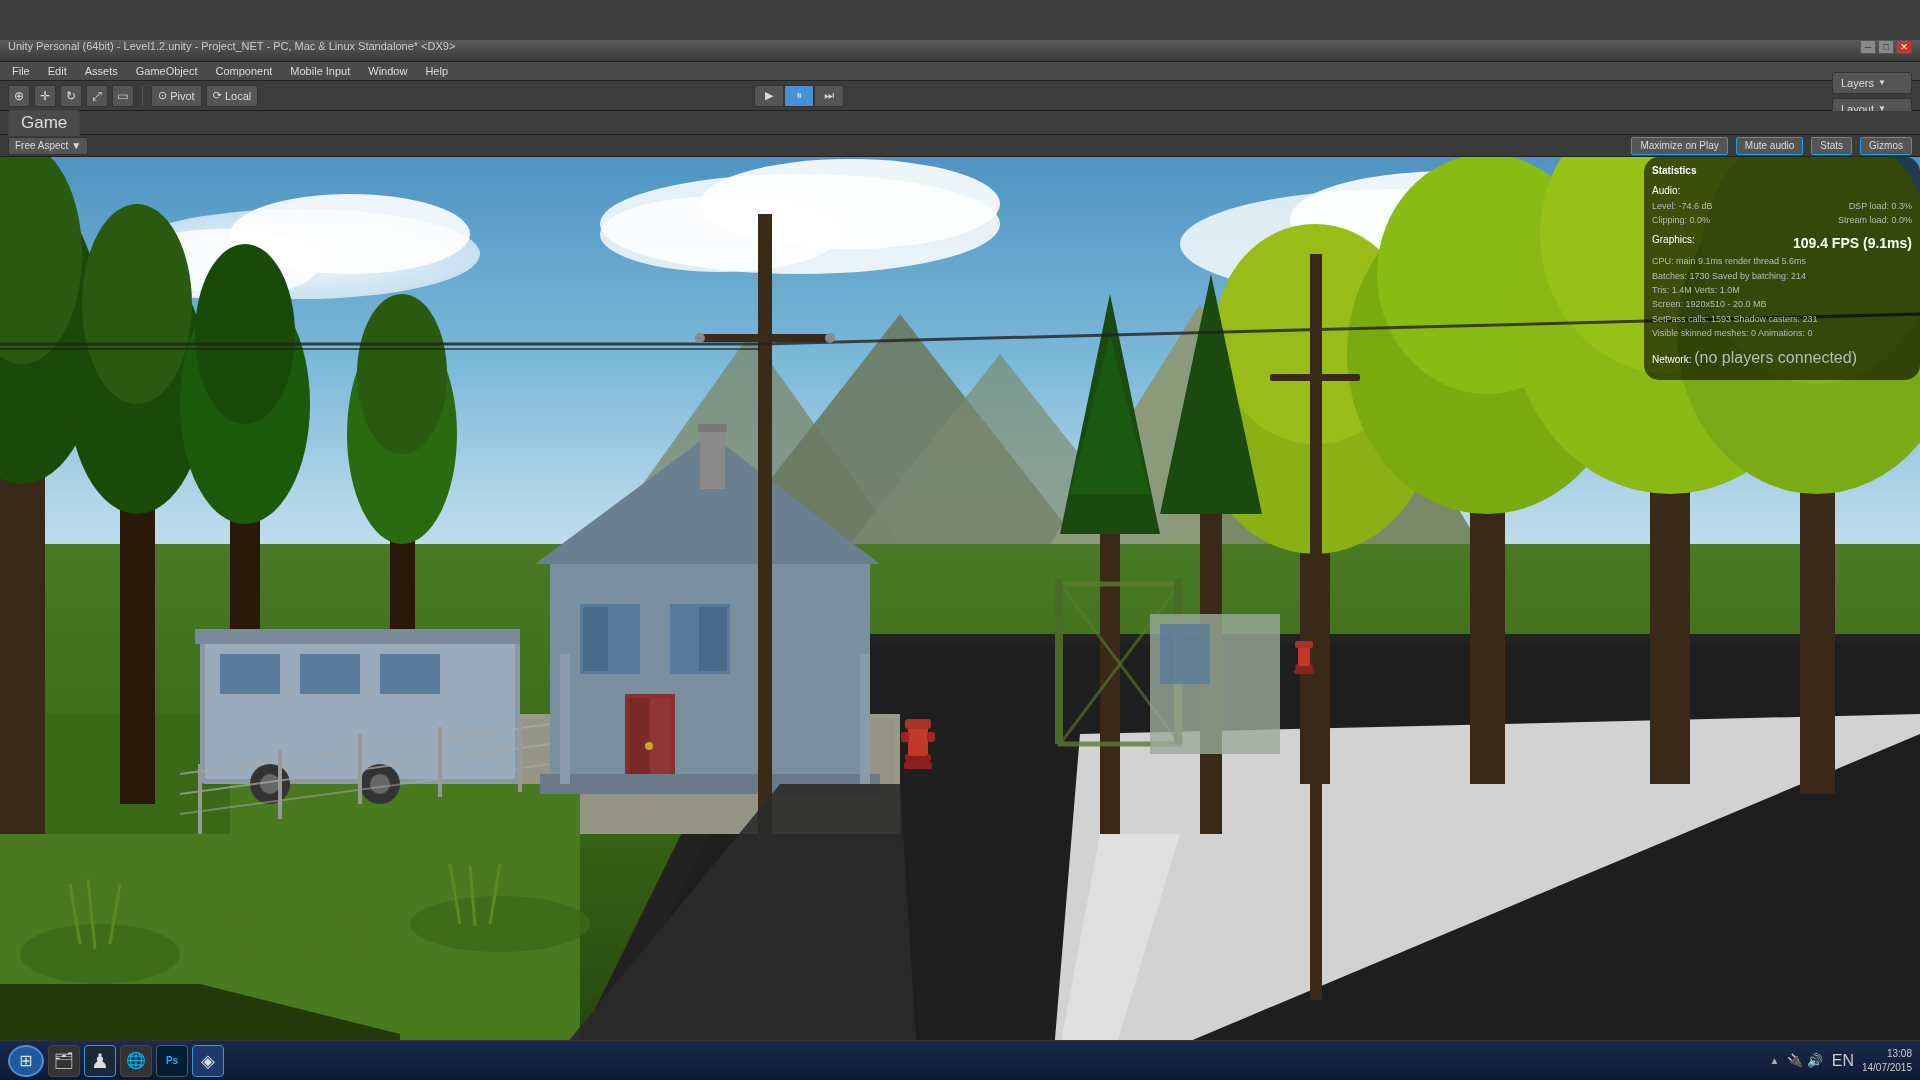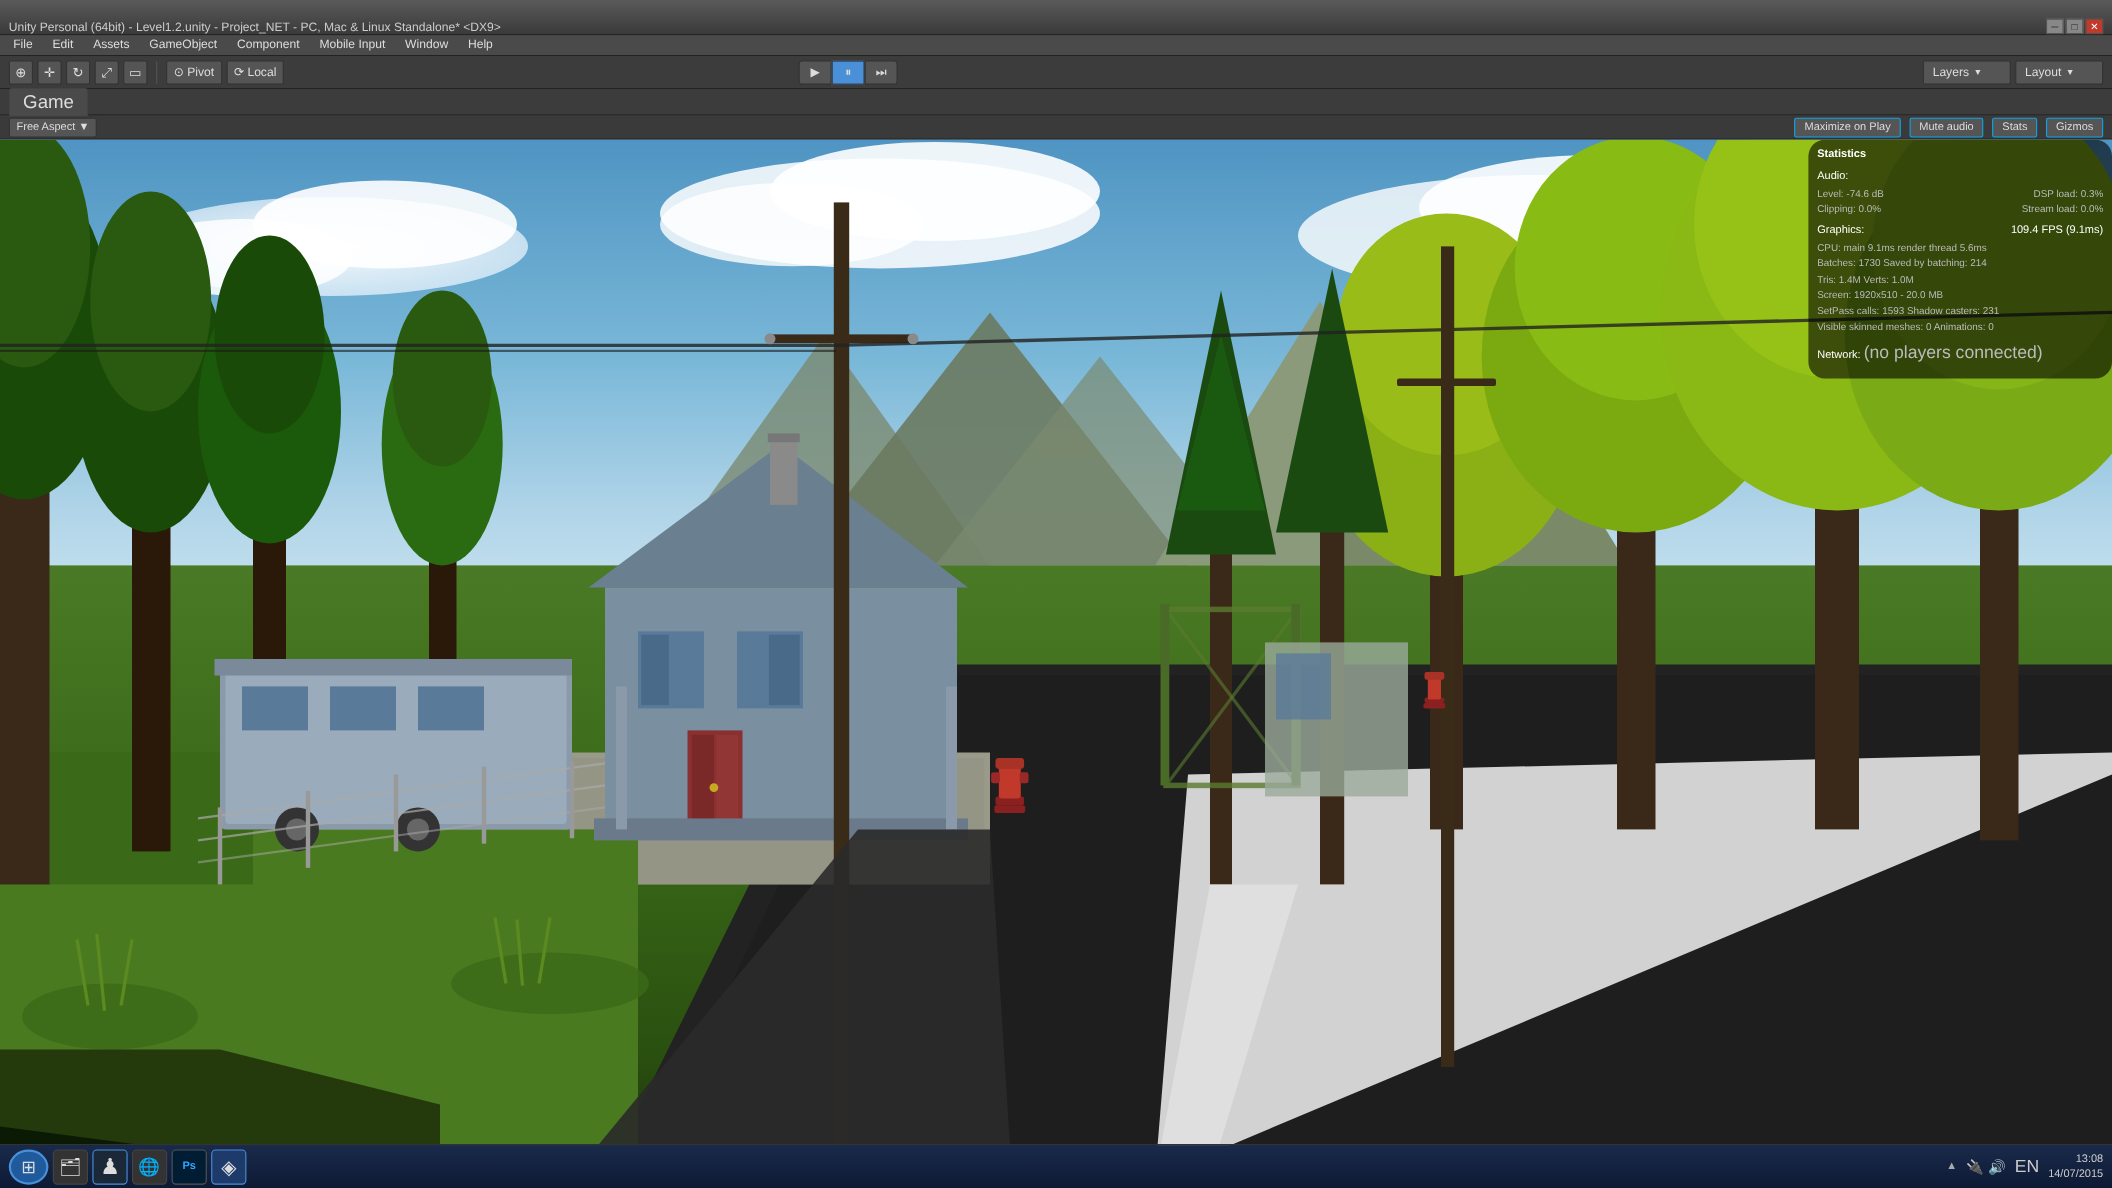--- a/index.html
+++ b/index.html
@@ -8,28 +8,29 @@
       height: 1080px;
       overflow: hidden;
       font-family: 'Segoe UI', Arial, sans-serif;
       font-size: 11px;
       background: #3c3c3c;
       color: #ddd;
     }
 
     
     #title-bar {
-      height: 32px;
+      height: 22px;
       background: linear-gradient(to bottom, #5a5a5a, #3a3a3a);
       display: flex;
-      align-items: flex-end;
+      align-items: flex-start;
       padding: 0 8px;
       border-bottom: 1px solid #222;
       color: #ccc;
       font-size: 11px;
+      margin-top: 40px;
     }
     #title-bar .title-text {
       flex: 1;
     }
     #title-bar .win-buttons {
       display: flex;
       gap: 2px;
     }
     .win-btn {
       width: 16px;
@@ -125,20 +126,21 @@
     }
     .transport-btn:first-child { border-radius: 3px 0 0 3px; }
     .transport-btn:last-child { border-radius: 0 3px 3px 0; }
     .transport-btn.active { background: #4a90d9; }
 
     
     #right-controls {
       display: flex;
       gap: 4px;
       margin-left: auto;
+      flex-direction: column;
     }
     .dropdown-btn {
       height: 22px;
       padding: 0 8px;
       background: #555;
       border: 1px solid #333;
       color: #ddd;
       font-size: 11px;
       cursor: pointer;
       display: flex;
@@ -255,21 +257,22 @@
       font-size: 10px;
     }
     .stats-row {
       display: flex;
       justify-content: space-between;
       font-size: 9px;
       color: #bbb;
     }
     .stats-highlight {
       color: #fff;
-      font-size: 10px;
+      font-size: 14px;
+      font-weight: bold;
     }
 
     
     #taskbar {
       height: 40px;
       background: linear-gradient(to bottom, #1a2a4a, #0d1a35);
       display: flex;
       align-items: center;
       padding: 0 8px;
       border-top: 1px solid #333;

